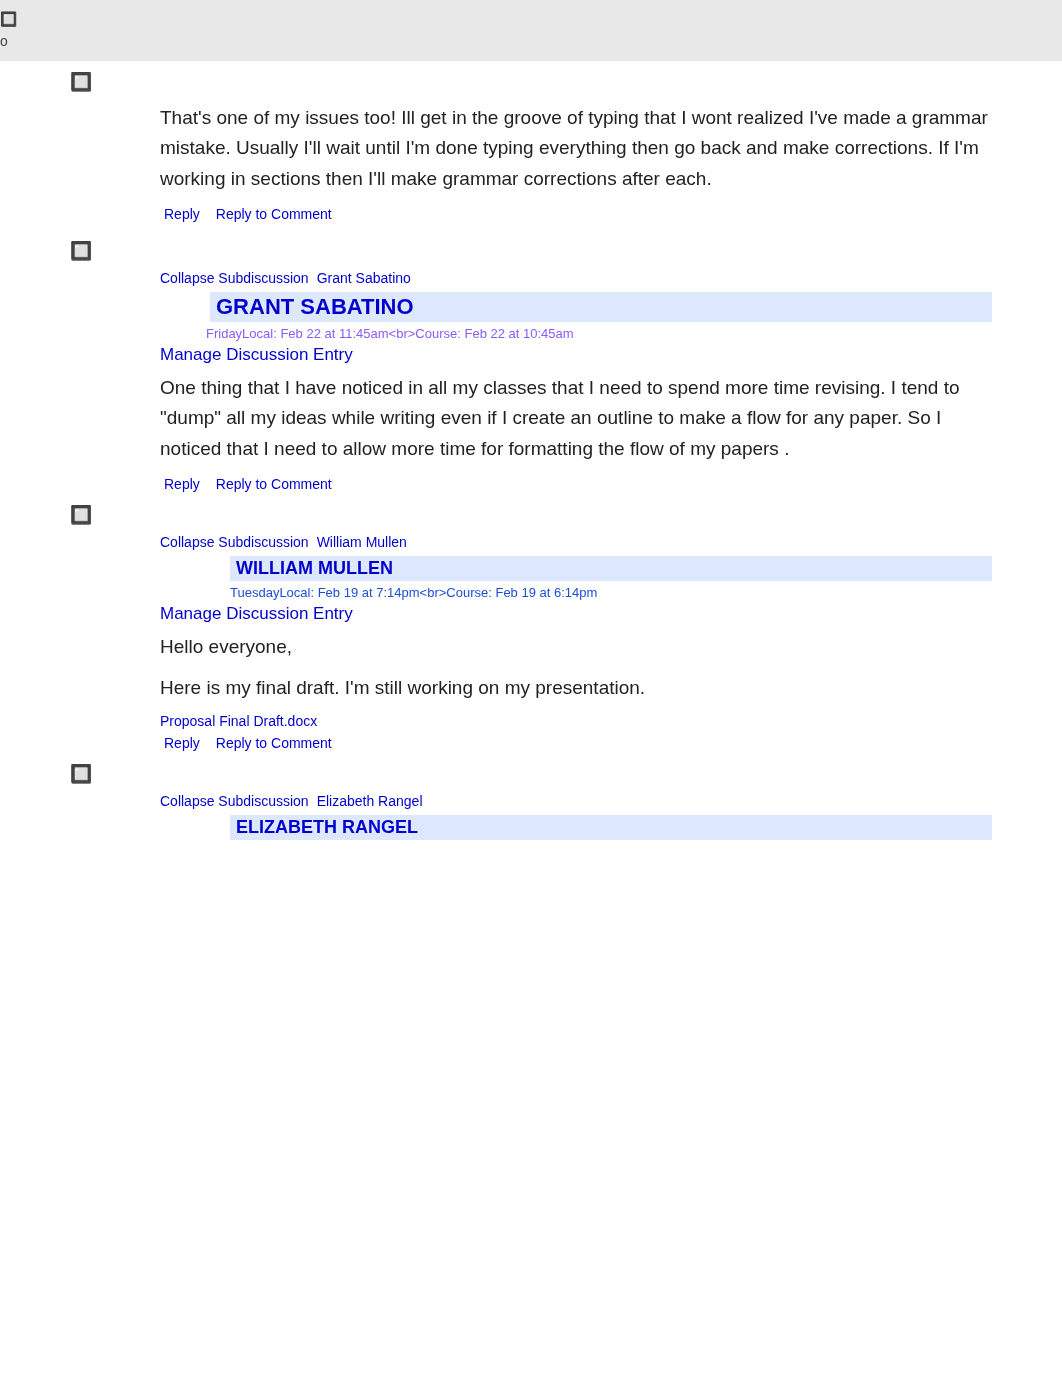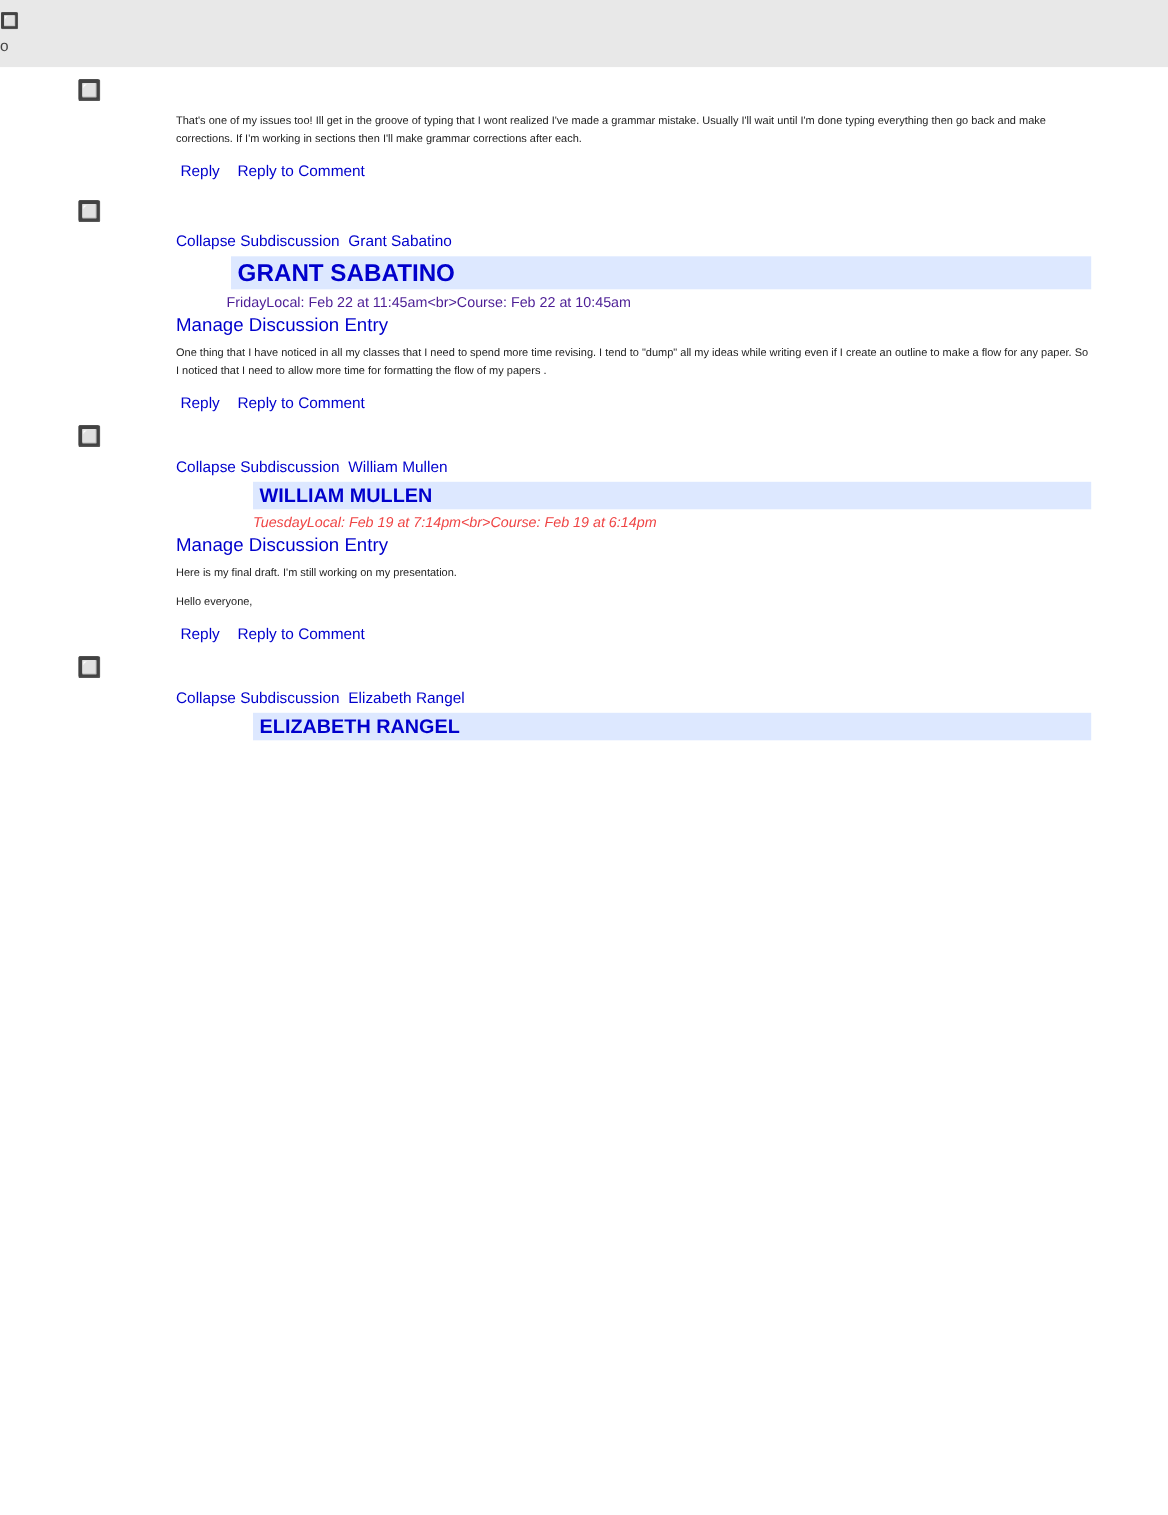--- a/index.html
+++ b/index.html
@@ -56,33 +56,33 @@
       font-size: 18px;
       font-weight: bold;
       color: #0000cc;
       text-decoration: none;
       display: block;
       background: #dde8ff;
       padding: 2px 6px;
     }
     .timestamp {
       font-size: 13px;
-      color: #4c1d95;
+      color: #8b5cf6;
       margin-bottom: 4px;
       margin-left: 46px;
     }
     .manage-link {
       color: #00c;
       text-decoration: none;
       font-size: 17px;
       display: inline-block;
       margin-bottom: 8px;
     }
     .entry-content {
-      font-size: 10px;
+      font-size: 19px;
       color: #222;
       line-height: 1.6;
       margin-bottom: 10px;
     }
     .action-row {
       display: flex;
       gap: 8px;
       margin-bottom: 10px;
     }
     .action-link {
@@ -171,28 +171,29 @@
       
       <div class="collapse-row">
         <a class="collapse-link" href="#">Collapse Subdiscussion</a>
         <a class="collapse-link" href="#">William Mullen</a>
       </div>
       
       <div style="margin-left: 70px; margin-bottom: 4px;">
         <a class="author-name-medium" href="#">WILLIAM MULLEN</a>
       </div>
       
-      <div style="font-size:13px; color:#ef4444; margin-bottom:4px; margin-left:70px;font-style:italic;">
+      <div style="font-size:13px; color:#1d4ed8; margin-bottom:4px; margin-left:70px;">
         TuesdayLocal: Feb 19 at 7:14pm&lt;br&gt;Course: Feb 19 at 6:14pm
       </div>
       
       <a class="manage-link" href="#">Manage Discussion Entry</a>
       
+      <div class="entry-content">Hello everyone,</div>
       <div class="entry-content">Here is my final draft. I'm still working on my presentation.</div>
-      <div class="entry-content">Hello everyone,</div>
+      <a class="attachment-link" href="#">Proposal Final Draft.docx</a>
       
       <div class="action-row">
         <a class="action-link" href="#">Reply</a>
         <a class="action-link" href="#">Reply to Comment</a>
       </div>
     </div>
 
     <div>
       <span class="divider-icon">🔲</span>
     </div>

